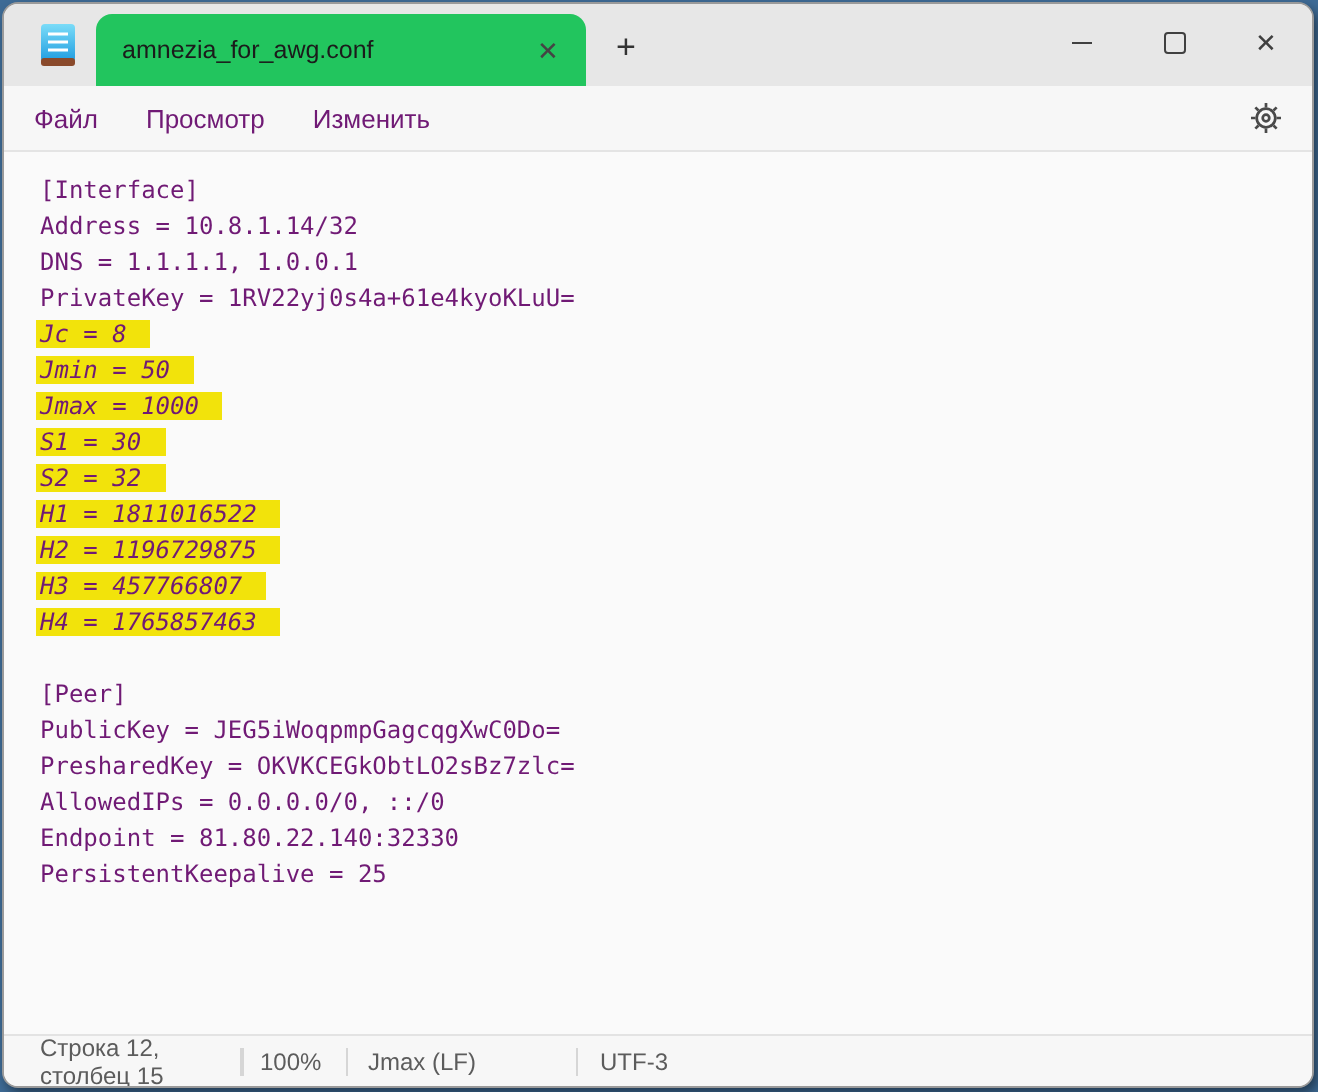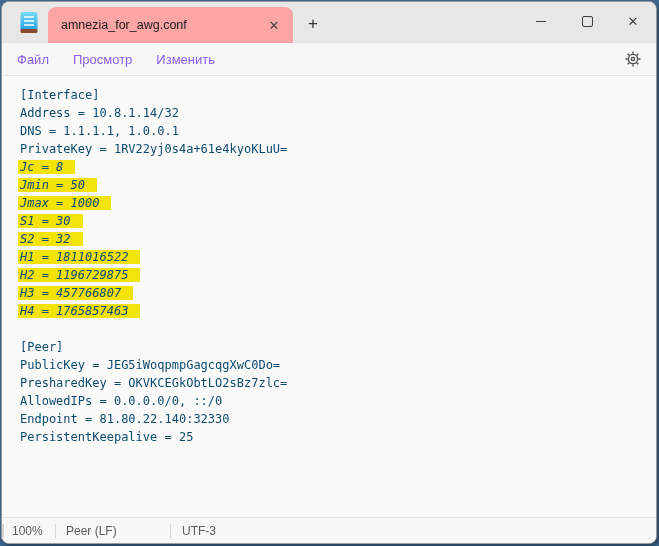--- a/index.html
+++ b/index.html
@@ -4,42 +4,42 @@
 <style>
   html,body{margin:0;padding:0;}
   body{width:659px;height:546px;overflow:hidden;font-family:"Liberation Sans",sans-serif;}
   .desktop{position:relative;width:659px;height:546px;background:#3e6b96;}
   .window{position:absolute;left:1px;top:1px;width:654px;height:541px;background:#fafafa;
           border:1px solid #9a9a9a;border-radius:8px;overflow:hidden;display:flex;flex-direction:column;
           box-shadow:2px 3px 6px rgba(0,0,0,0.45);}
   
   .titlebar{height:41px;background:#e7e7e7;position:relative;flex:none;}
   .app-icon{position:absolute;left:17px;top:9px;width:20px;height:23px;}
-  .tab{position:absolute;left:46px;top:5px;height:36px;width:245px;background:#fca5a5;
+  .tab{position:absolute;left:46px;top:5px;height:36px;width:245px;background:#22c55e;
        border-radius:8px 8px 0 0;display:flex;align-items:center;padding:0 8px 0 13px;
        box-sizing:border-box;font-size:12px;font-weight:bold;color:#1b1b1b;cursor:default;}
   .tab-label{white-space:nowrap;overflow:hidden;text-overflow:ellipsis;font-weight:normal;
              font-family:"Liberation Sans",sans-serif;font-size:12.5px;}
   .tab-close{margin-left:auto;width:22px;height:22px;display:flex;align-items:center;justify-content:center;
              font-size:13px;color:#444;border-radius:4px;font-weight:normal;}
   .newtab{position:absolute;left:297px;top:9px;width:28px;height:26px;display:flex;align-items:center;
           justify-content:center;font-size:17px;font-weight:normal;color:#333;border-radius:4px;}
   .win-controls{position:absolute;right:0;top:0;display:flex;height:38px;}
   .win-btn{width:46px;height:38px;display:flex;align-items:center;justify-content:center;color:#404040;}
   .glyph-min{width:10px;height:1px;background:#404040;}
   .glyph-max{width:9px;height:9px;border:1px solid #404040;border-radius:2px;}
   .glyph-close{font-size:13px;line-height:1;color:#404040;}
   
   .menubar{height:32px;background:#f7f7f7;display:flex;align-items:center;padding-left:3px;
            border-bottom:1px solid #e4e4e4;flex:none;}
-  .menu-item{padding:6px 12px;font-size:13px;color:#8b5cf6;border-radius:5px;}
+  .menu-item{padding:6px 12px;font-size:13px;color:#701a75;border-radius:5px;}
   .gear{margin-left:auto;margin-right:13px;width:20px;height:20px;display:flex;align-items:center;justify-content:center;}
   
   .editor{flex:1;background:#fafafa;padding:10px 0 0 18px;font-family:"DejaVu Sans Mono",monospace;
-          font-size:12px;line-height:18px;white-space:pre;color:#0c4a6e;overflow:hidden;cursor:text;}
+          font-size:12px;line-height:18px;white-space:pre;color:#701a75;overflow:hidden;cursor:text;}
   .line{height:18px;}
   .hl{background:#f2e30b;padding:0 12px 0 2px;margin-left:-2px;font-style:italic;}
   
   .statusbar{height:25px;background:#f7f7f7;border-top:1px solid #e3e3e3;display:flex;align-items:center;
              font-size:12px;color:#5c5c5c;flex:none;}
   .sb-sep{width:1px;height:14px;background:#d6d6d6;flex:none;}
   .sb-c1{width:118px;padding-left:18px;box-sizing:border-box;}
   .sb-c2{width:120px;padding-left:9px;box-sizing:border-box;}
   .sb-c3{width:51px;padding-left:8px;box-sizing:border-box;}
   .sb-c4{width:114px;padding-left:10px;box-sizing:border-box;}
@@ -104,23 +104,24 @@
             <line x1="4.9" y1="19.1" x2="7" y2="17"></line>
             <line x1="17" y1="7" x2="19.1" y2="4.9"></line>
           </g>
         </svg>
       </div>
     </div>
 
     <div class="editor"><div class="line">[Interface]</div><div class="line">Address = 10.8.1.14/32</div><div class="line">DNS = 1.1.1.1, 1.0.0.1</div><div class="line">PrivateKey = 1RV22yj0s4a+61e4kyoKLuU=</div><div class="line"><span class="hl">Jc = 8</span></div><div class="line"><span class="hl">Jmin = 50</span></div><div class="line"><span class="hl">Jmax = 1000</span></div><div class="line"><span class="hl">S1 = 30</span></div><div class="line"><span class="hl">S2 = 32</span></div><div class="line"><span class="hl">H1 = 1811016522</span></div><div class="line"><span class="hl">H2 = 1196729875</span></div><div class="line"><span class="hl">H3 = 457766807</span></div><div class="line"><span class="hl">H4 = 1765857463</span></div><div class="line"></div><div class="line">[Peer]</div><div class="line">PublicKey = JEG5iWoqpmpGagcqgXwC0Do=</div><div class="line">PresharedKey = OKVKCEGkObtLO2sBz7zlc=</div><div class="line">AllowedIPs = 0.0.0.0/0, ::/0</div><div class="line">Endpoint = 81.80.22.140:32330</div><div class="line">PersistentKeepalive = 25</div></div>
 
     <div class="statusbar">
+      <div class="sb-c1">Строка 12, столбец 15</div>
       <div class="sb-sep"></div>
       <div class="sb-sep"></div>
       <div class="sb-c3">100%</div>
       <div class="sb-sep"></div>
-      <div class="sb-c4">Peer (LF)</div>
+      <div class="sb-c4">Jmax (LF)</div>
       <div class="sb-sep"></div>
       <div class="sb-c5">UTF-3</div>
     </div>
 
   </div>
 </div>
 
 </body></html>

